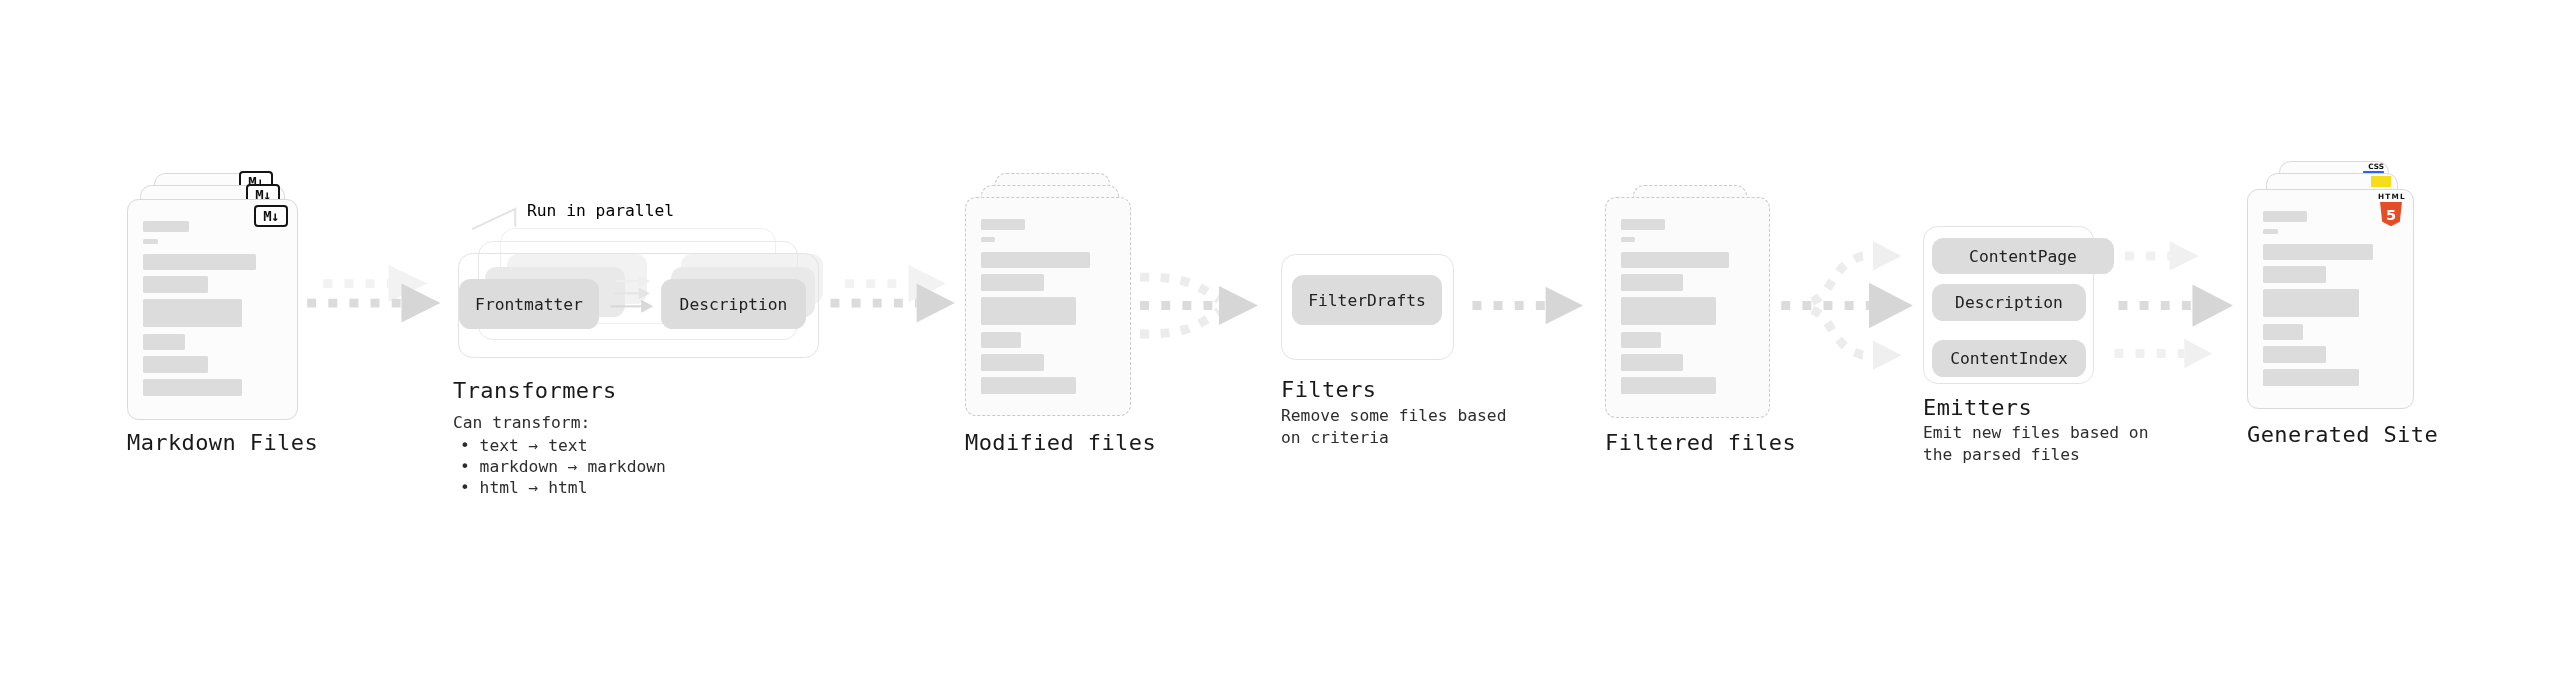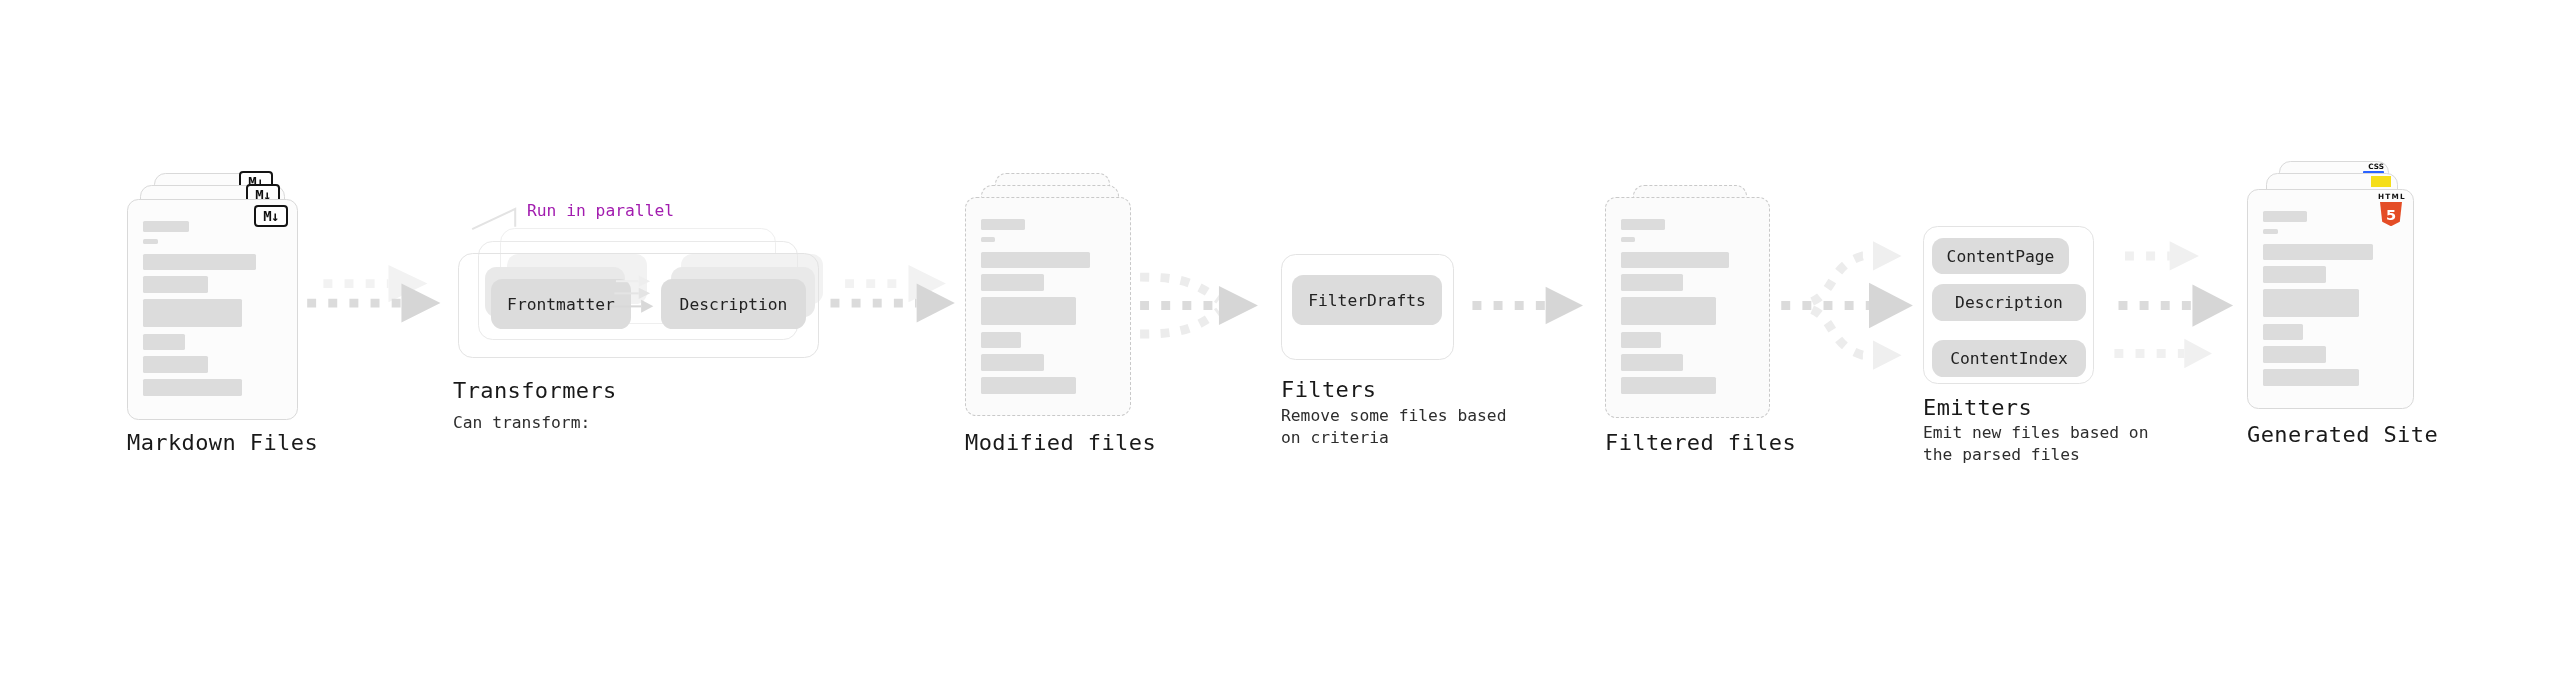--- a/index.html
+++ b/index.html
@@ -18,21 +18,21 @@
   .t-outline{position:absolute;border:1.6px solid #e3e3e3;border-radius:14.6px;background:transparent;box-sizing:border-box;}
   .t-outline.l2{border-color:#e9e9e9;}
   .t-outline.l3{border-color:#efefef;}
   .g-box{position:absolute;background:#dcdcdc;border-radius:11.4px;display:flex;align-items:center;justify-content:center;
          font-size:16.3px;color:#222;box-sizing:border-box;white-space:nowrap;}
   .g-box.l2{background:#e9e9e9;}
   .g-box.l3{background:#f2f2f2;}
   .node-title{position:absolute;font-size:22px;font-weight:500;color:#191919;white-space:nowrap;letter-spacing:0.4px;}
   .node-desc{position:absolute;font-size:16.3px;line-height:22px;color:#2d2d2d;white-space:pre-line;}
   .bullets{position:absolute;font-size:16.3px;line-height:21px;color:#2d2d2d;}
-  .annotation{position:absolute;font-size:16.3px;color:#a21caf;white-space:nowrap;}
+  .annotation{position:absolute;font-size:16.3px;color:#000000;white-space:nowrap;}
   
   .badge-js{position:absolute;width:20.3px;height:11.4px;background:#f5de19;}
   .badge-css{position:absolute;width:21px;text-align:right;}
   .badge-css .word{font-size:7.3px;font-weight:bold;color:#111;line-height:7.3px;font-family:"DejaVu Sans","Liberation Sans",sans-serif;}
   .badge-css .bluebar{height:3.3px;background:#2962ff;margin-top:0.8px;border-radius:0.8px;}
   .badge-html{position:absolute;width:26px;text-align:center;}
   .badge-html .wordmark{font-size:7.3px;font-weight:bold;letter-spacing:1.2px;color:#111;line-height:7.3px;
                         font-family:"DejaVu Sans","Liberation Sans",sans-serif;}
   .badge-html .shield{width:22px;height:24.4px;margin:1.6px auto 0;background:#e44d26;
                       clip-path:polygon(0 0,100% 0,90% 81%,50% 100%,10% 81%);
@@ -65,24 +65,29 @@
   <div class="node-title" style="left:127px;top:430px">Markdown Files</div>
 
   <div class="annotation" style="left:527px;top:201px">Run in parallel</div>
   <div class="t-outline l3" style="left:500px;top:228px;width:276px;height:96px"></div>
   <div class="g-box l3" style="left:507px;top:254px;width:140px;height:50px"></div>
   <div class="g-box l3" style="left:681px;top:254px;width:142px;height:50px"></div>
   <div class="t-outline l2" style="left:478px;top:241px;width:320px;height:99px"></div>
   <div class="g-box l2" style="left:485px;top:267px;width:140px;height:50px"></div>
   <div class="g-box l2" style="left:671px;top:267px;width:144px;height:50px"></div>
   <div class="t-outline l1" style="left:458px;top:253px;width:361px;height:105px"></div>
-  <div class="g-box l1" style="left:491px;top:279px;width:140px;height:50px">Frontmatter</div>
+  <div class="g-box l1" style="left:459px;top:279px;width:140px;height:50px">Frontmatter</div>
   <div class="g-box l1" style="left:661px;top:279px;width:145px;height:50px">Description</div>
   <div class="node-title" style="left:453px;top:378px">Transformers</div>
   <div class="node-desc" style="left:453px;top:412px">Can transform:</div>
+  <div class="bullets" style="left:460px;top:435px">
+    <div>• text → text</div>
+    <div>• markdown → markdown</div>
+    <div>• html → html</div>
+  </div>
 
   <div class="doc-card dashed" style="left:995px;top:173px;width:115px;height:138px"></div>
   <div class="doc-card dashed" style="left:981px;top:185px;width:138px;height:150px"></div>
   <div class="doc-card dashed" style="left:965px;top:197px;width:166px;height:219px">
     <div class="doc-bars">
         <div class="bar" style="width: 33%; height: 11.4px; margin-bottom: 6.5px;"></div>
         <div class="bar" style="width: 11%; height: 4.9px; margin-bottom: 9.8px;"></div>
         <div class="bar" style="width: 81%; height: 16.3px; margin-bottom: 6.5px;"></div>
         <div class="bar" style="width: 47%; height: 16.3px; margin-bottom: 6.5px;"></div>
         <div class="bar" style="width: 71%; height: 28px; margin-bottom: 6.5px;"></div>
@@ -108,21 +113,21 @@
         <div class="bar" style="width: 47%; height: 16.3px; margin-bottom: 6.5px;"></div>
         <div class="bar" style="width: 71%; height: 28px; margin-bottom: 6.5px;"></div>
         <div class="bar" style="width: 30%; height: 16.3px; margin-bottom: 6.5px;"></div>
         <div class="bar" style="width: 47%; height: 16.3px; margin-bottom: 6.5px;"></div>
         <div class="bar" style="width: 71%; height: 16.3px; margin-bottom: 0px;"></div>
       </div>
   </div>
   <div class="node-title" style="left:1605px;top:430px">Filtered files</div>
 
   <div class="t-outline l1" style="left:1923px;top:226px;width:171px;height:158px"></div>
-  <div class="g-box l1" style="left:1932px;top:238px;width:137px;height:36px">ContentPage</div>
+  <div class="g-box l1" style="left:1932px;top:238px;width:182px;height:36px">ContentPage</div>
   <div class="g-box l1" style="left:1932px;top:284px;width:154px;height:37px">Description</div>
   <div class="g-box l1" style="left:1932px;top:340px;width:154px;height:37px">ContentIndex</div>
   <div class="node-title" style="left:1923px;top:395px">Emitters</div>
   <div class="node-desc" style="left:1923px;top:422px">Emit new files based on
 the parsed files</div>
 
   <div class="doc-card" style="left:2279px;top:161px;width:110px;height:130px"></div>
   <div class="badge-css" style="left:2363px;top:163px">
     <div class="word">CSS</div>
     <div class="bluebar"></div>

